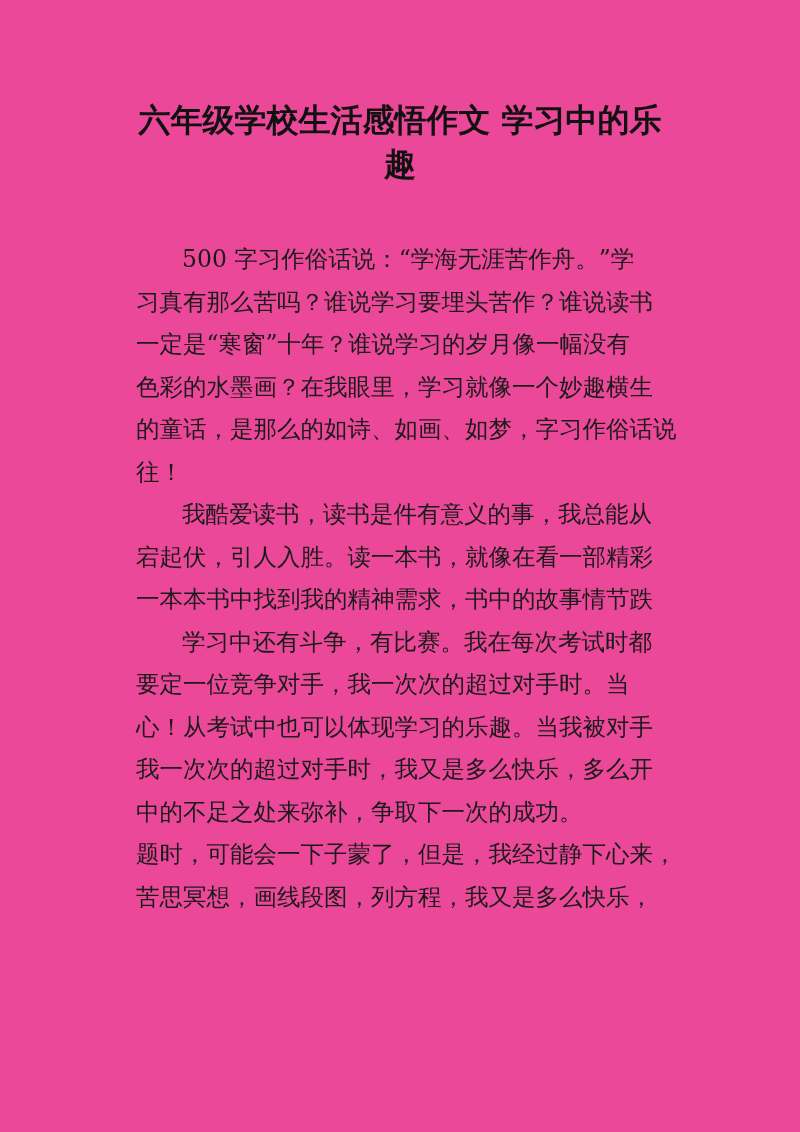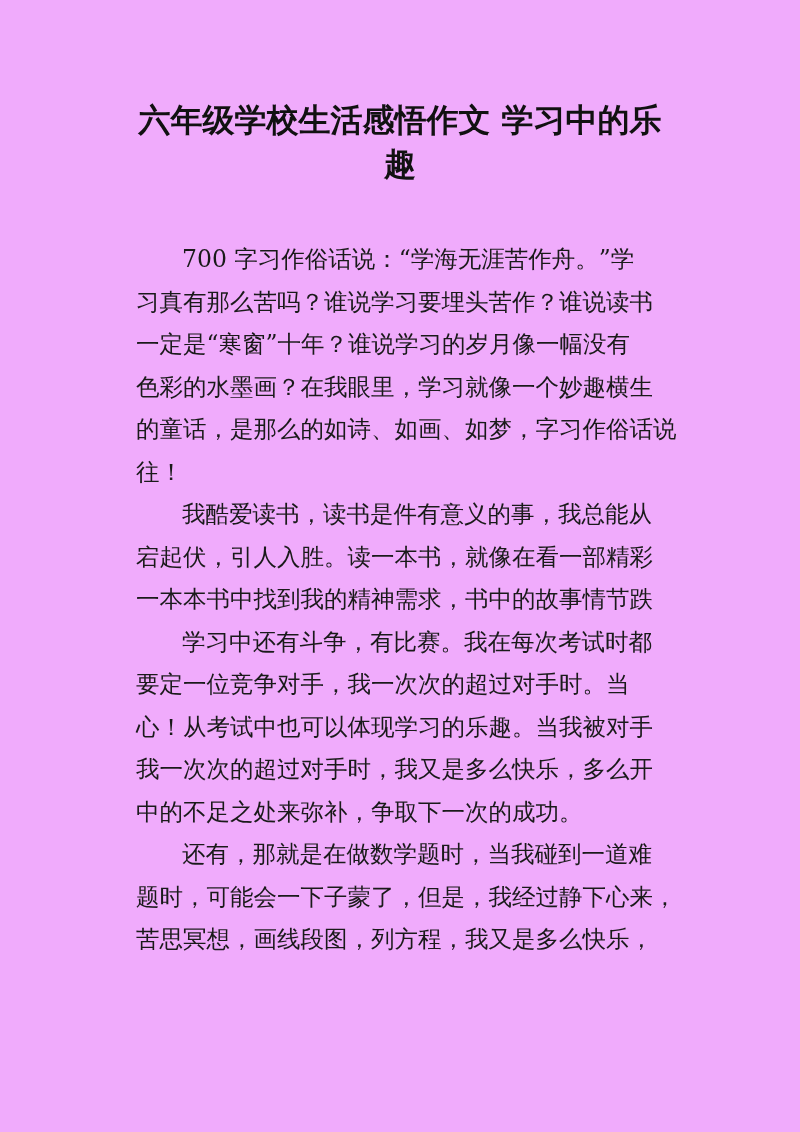--- a/index.html
+++ b/index.html
@@ -1,17 +1,17 @@
 <!DOCTYPE html>
 <html><head>
 <meta charset="utf-8">
 <style>
   html, body { margin: 0; padding: 0; background: #ffffff; }
   body { width: 800px; height: 1132px; overflow: hidden; position: relative; }
-  .page { position: absolute; left: 0; top: 0; width: 800px; height: 1132px; background: #f0abfc; }
+  .page { position: absolute; left: 0; top: 0; width: 800px; height: 1132px; background: #ec4899; }
   .title {
     position: absolute; left: 120px; top: 98px; width: 560px;
     text-align: center; font-family: "DejaVu Sans", sans-serif;
     font-weight: bold; font-size: 32px; line-height: 44px; color: #111;
     letter-spacing: 0px;
   }
   .body {
     position: absolute; left: 136px; top: 238px; width: 528px;
     font-family: "DejaVu Serif", serif; font-size: 23.5px; line-height: 42.5px;
     color: #1a1a1a;
@@ -23,38 +23,37 @@
 <body>
 
 <div class="page">
   <div class="title">
     <div>六年级学校生活感悟作文  学习中的乐</div>
     <div>趣</div>
   </div>
 
   <div class="body">
     <div>
-      <div class="line indent">700 字习作俗话说：“学海无涯苦作舟。”学</div>
+      <div class="line indent">500 字习作俗话说：“学海无涯苦作舟。”学</div>
       <div class="line">习真有那么苦吗？谁说学习要埋头苦作？谁说读书</div>
       <div class="line">一定是“寒窗”十年？谁说学习的岁月像一幅没有</div>
       <div class="line">色彩的水墨画？在我眼里，学习就像一个妙趣横生</div>
       <div class="line">的童话，是那么的如诗、如画、如梦，字习作俗话说</div>
       <div class="line">往！</div>
     </div>
     <div>
       <div class="line indent">我酷爱读书，读书是件有意义的事，我总能从</div>
       <div class="line">宕起伏，引人入胜。读一本书，就像在看一部精彩</div>
       <div class="line">一本本书中找到我的精神需求，书中的故事情节跌</div>
     </div>
     <div>
       <div class="line indent">学习中还有斗争，有比赛。我在每次考试时都</div>
       <div class="line">要定一位竞争对手，我一次次的超过对手时。当</div>
       <div class="line">心！从考试中也可以体现学习的乐趣。当我被对手</div>
       <div class="line">我一次次的超过对手时，我又是多么快乐，多么开</div>
       <div class="line">中的不足之处来弥补，争取下一次的成功。</div>
     </div>
     <div>
-      <div class="line indent">还有，那就是在做数学题时，当我碰到一道难</div>
       <div class="line">题时，可能会一下子蒙了，但是，我经过静下心来，</div>
       <div class="line">苦思冥想，画线段图，列方程，我又是多么快乐，</div>
     </div>
   </div>
 </div>
 
 </body></html>

